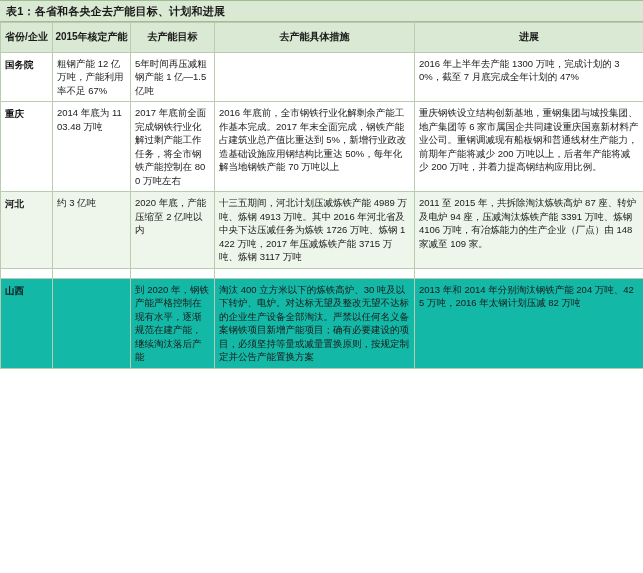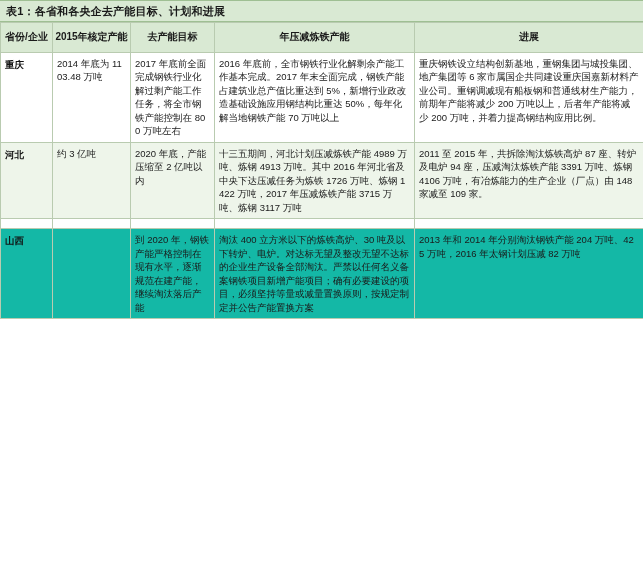--- a/index.html
+++ b/index.html
@@ -107,26 +107,33 @@
       <col class="col-cap">
       <col class="col-goal">
       <col class="col-meas">
       <col class="col-prog">
     </colgroup>
     <thead>
       <tr>
         <th>省份/企业</th>
         <th>2015年核定产能</th>
         <th>去产能目标</th>
-        <th>年压减炼铁产能</th>
+        <th>去产能具体措施</th>
         <th>进展</th>
       </tr>
     </thead>
     <tbody>
 
+      <tr class="row-guowuyuan">
+        <td class="cell-prov">国务院</td>
+        <td>粗钢产能 12 亿万吨，产能利用率不足 67%</td>
+        <td>5年时间再压减粗钢产能 1 亿—1.5 亿吨</td>
+        <td></td>
+        <td>2016 年上半年去产能 1300 万吨，完成计划的 30%，截至 7 月底完成全年计划的 47%</td>
+      </tr>
 
 
 
       <tr>
         <td class="cell-prov">重庆</td>
         <td>2014 年底为 1103.48 万吨</td>
         <td>2017 年底前全面完成钢铁行业化解过剩产能工作任务，将全市钢铁产能控制在 800 万吨左右</td>
         <td>2016 年底前，全市钢铁行业化解剩余产能工作基本完成。2017 年末全面完成，钢铁产能占建筑业总产值比重达到 5%，新增行业政改造基础设施应用钢结构比重达 50%，每年化解当地钢铁产能 70 万吨以上</td>
         <td>重庆钢铁设立结构创新基地，重钢集团与城投集团、地产集团等 6 家市属国企共同建设重庆国嘉新材料产业公司。重钢调减现有船板钢和普通线材生产能力，前期年产能将减少 200 万吨以上，后者年产能将减少 200 万吨，并着力提高钢结构应用比例。</td>
       </tr>

